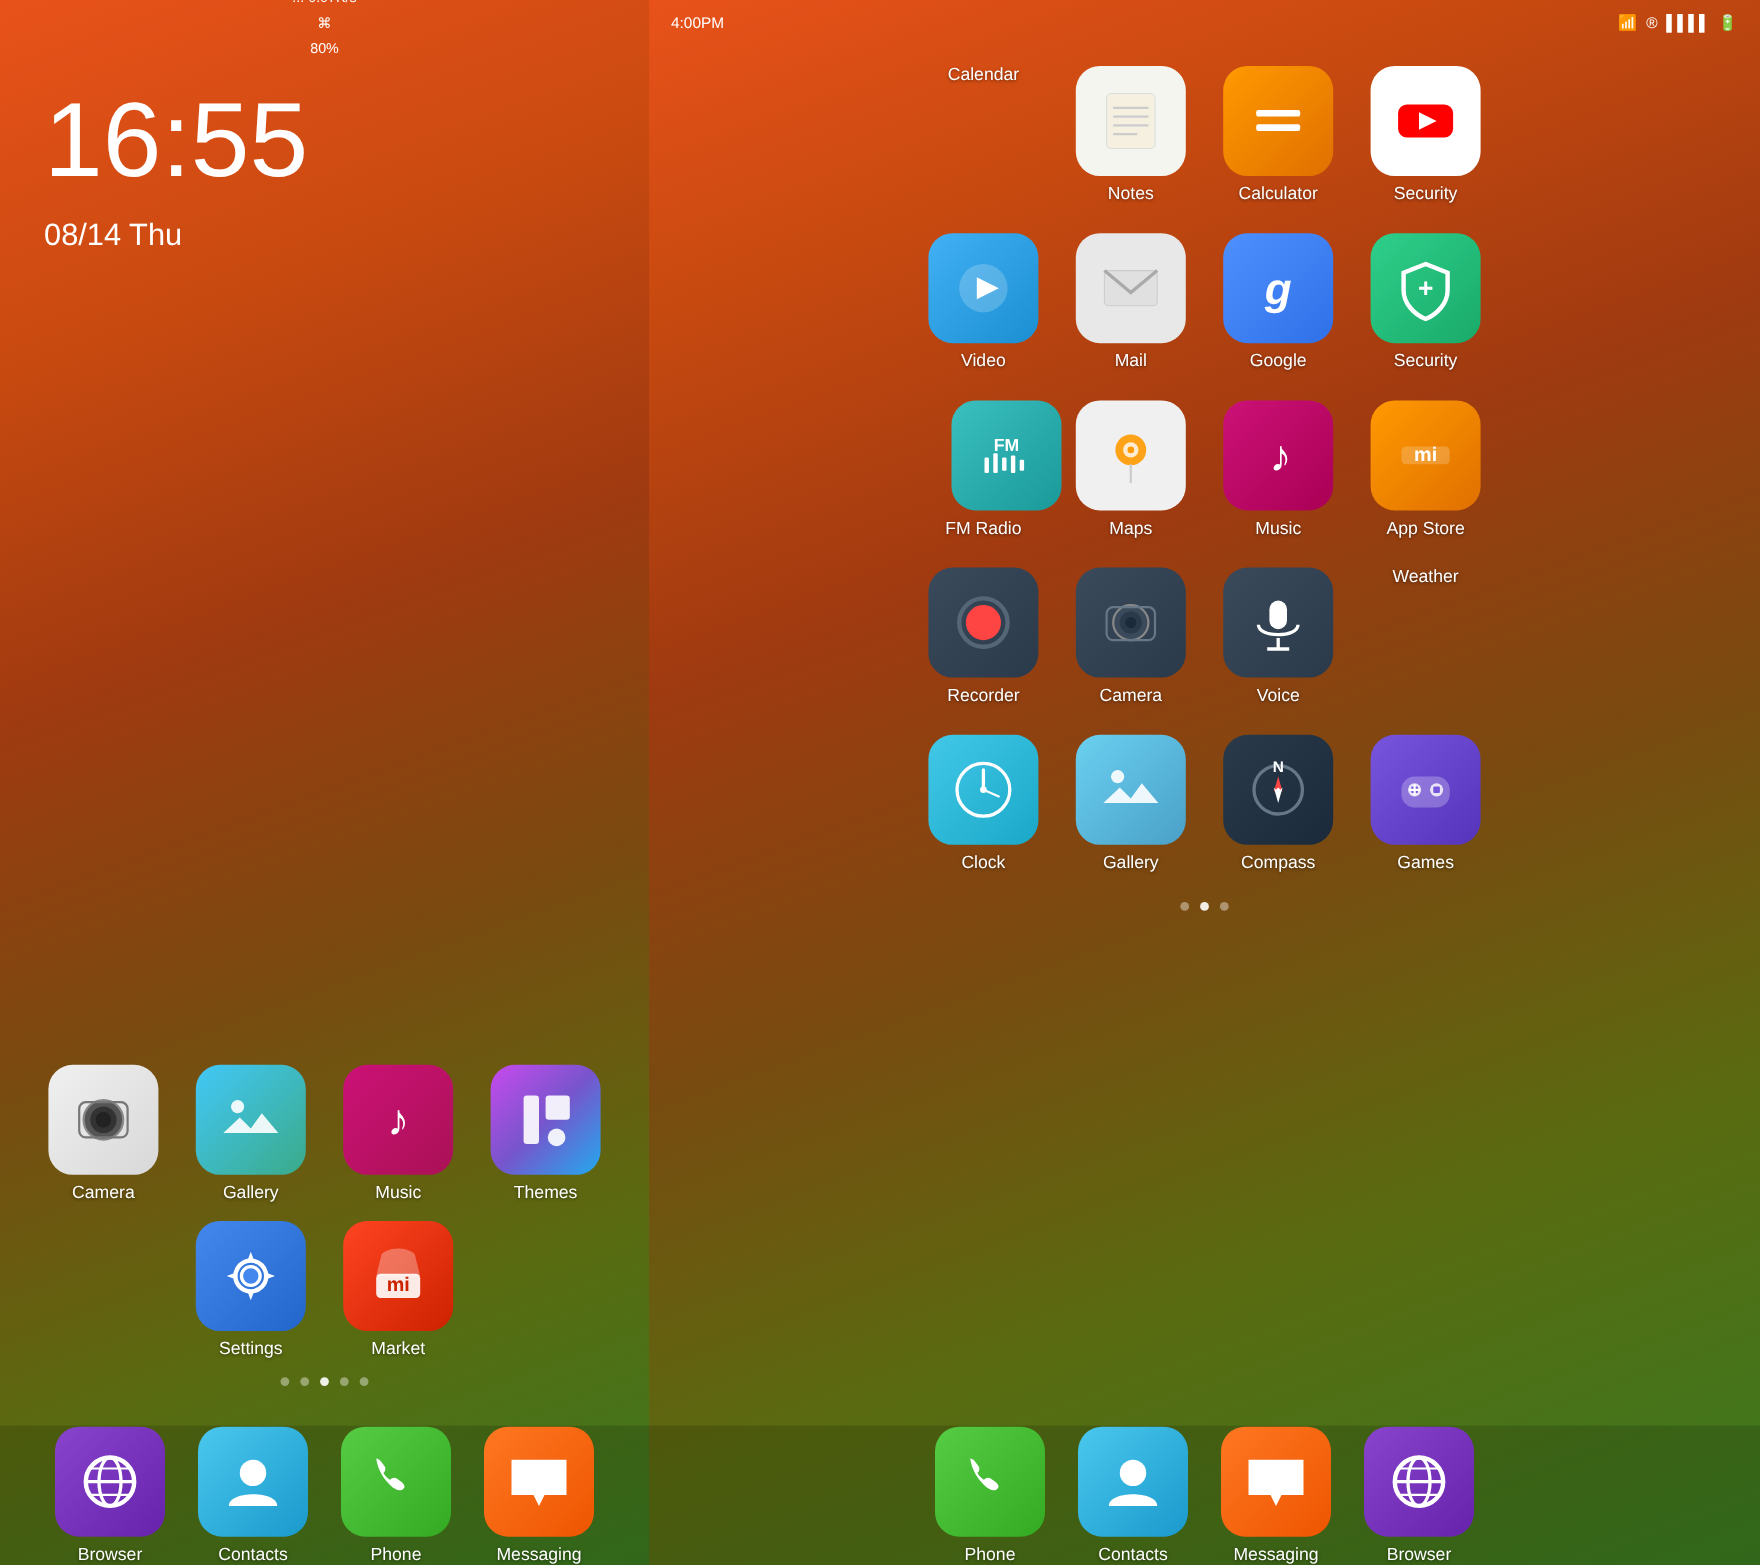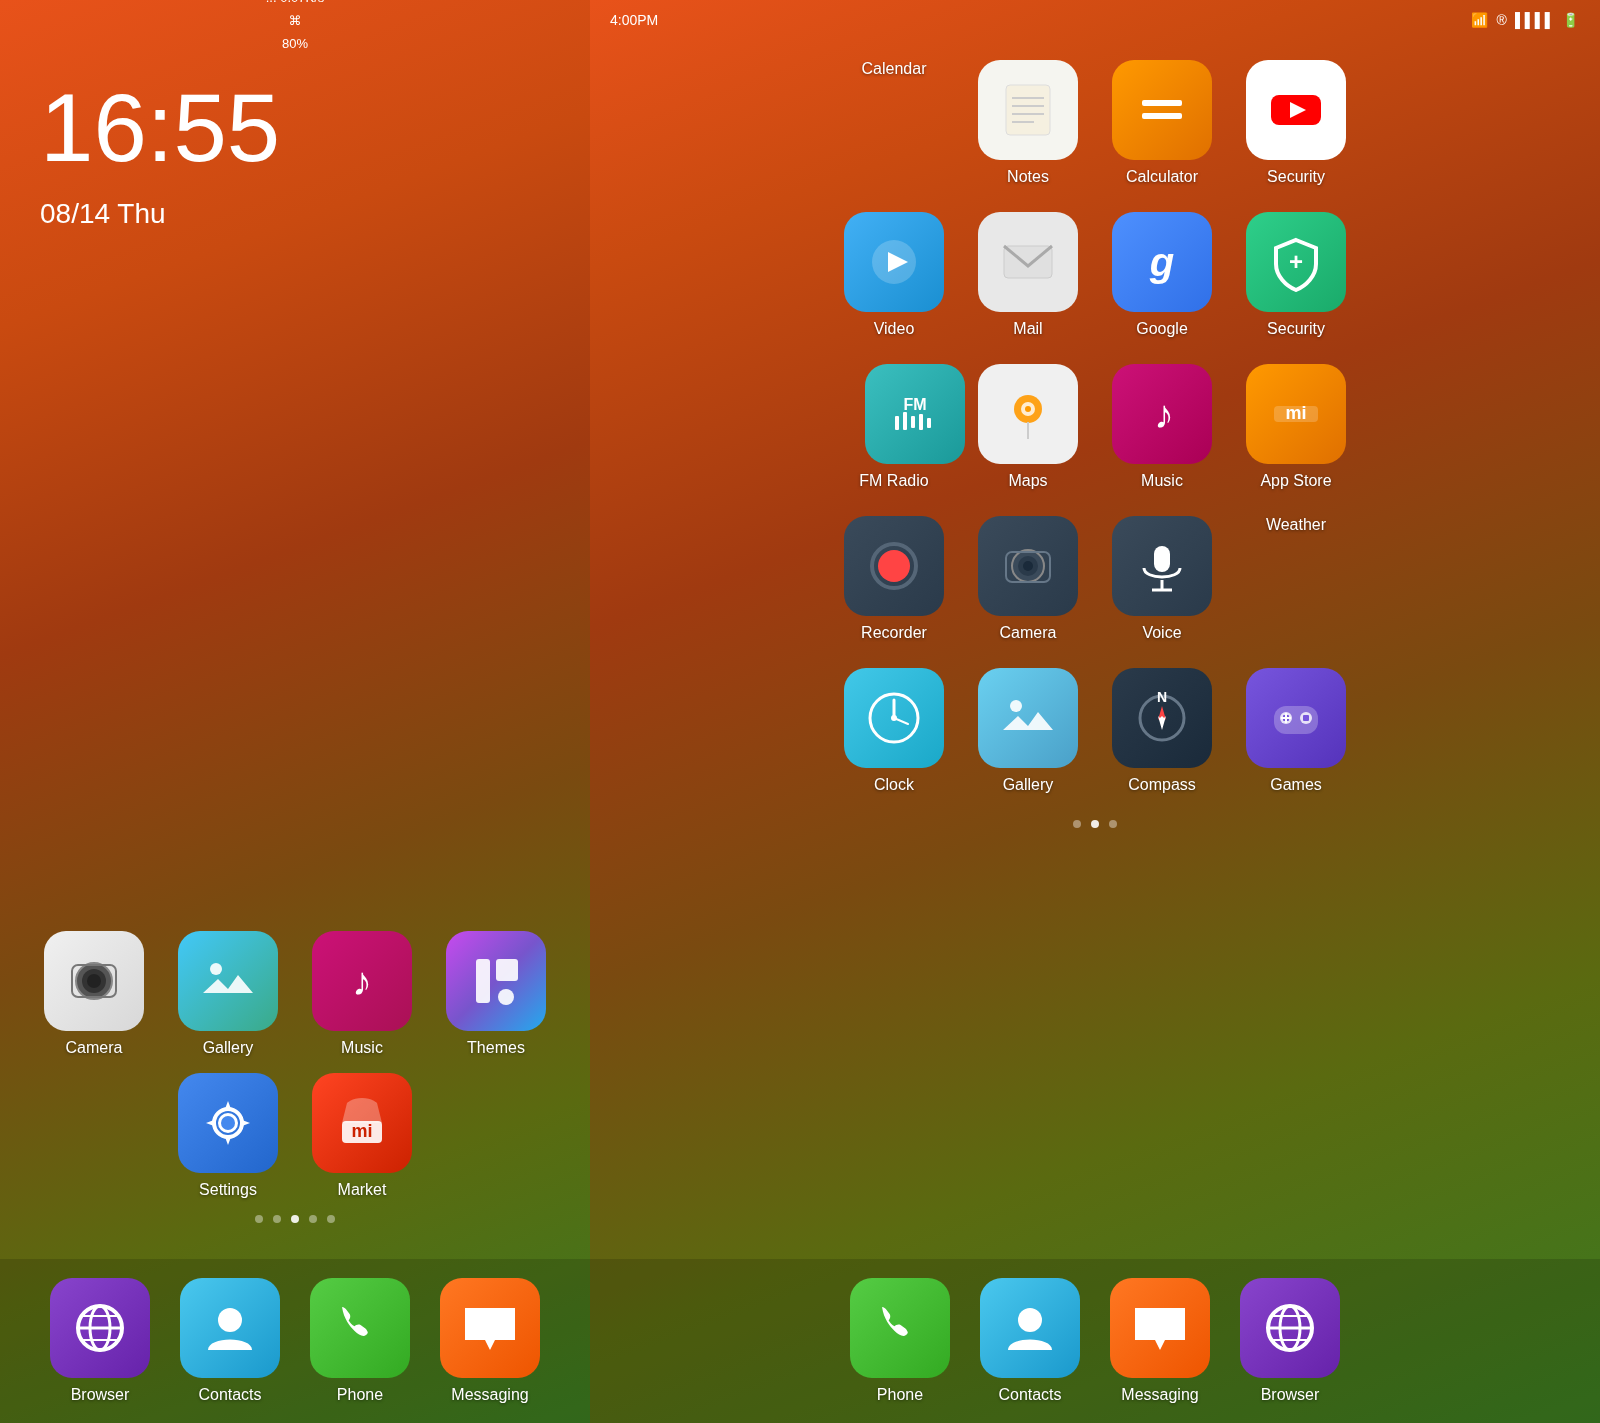--- a/index.html
+++ b/index.html
@@ -106,21 +106,21 @@
       height: 8px;
       border-radius: 50%;
       background: rgba(255,255,255,0.4);
     }
 
     .dot.active {
       background: rgba(255,255,255,0.9);
     }
 
     .dock {
-      height: 164px;
+      height: 127px;
       display: flex;
       justify-content: center;
       align-items: center;
       gap: 20px;
       background: rgba(0,0,0,0.15);
       padding: 10px 20px;
     }
 
     
     .right-panel {

